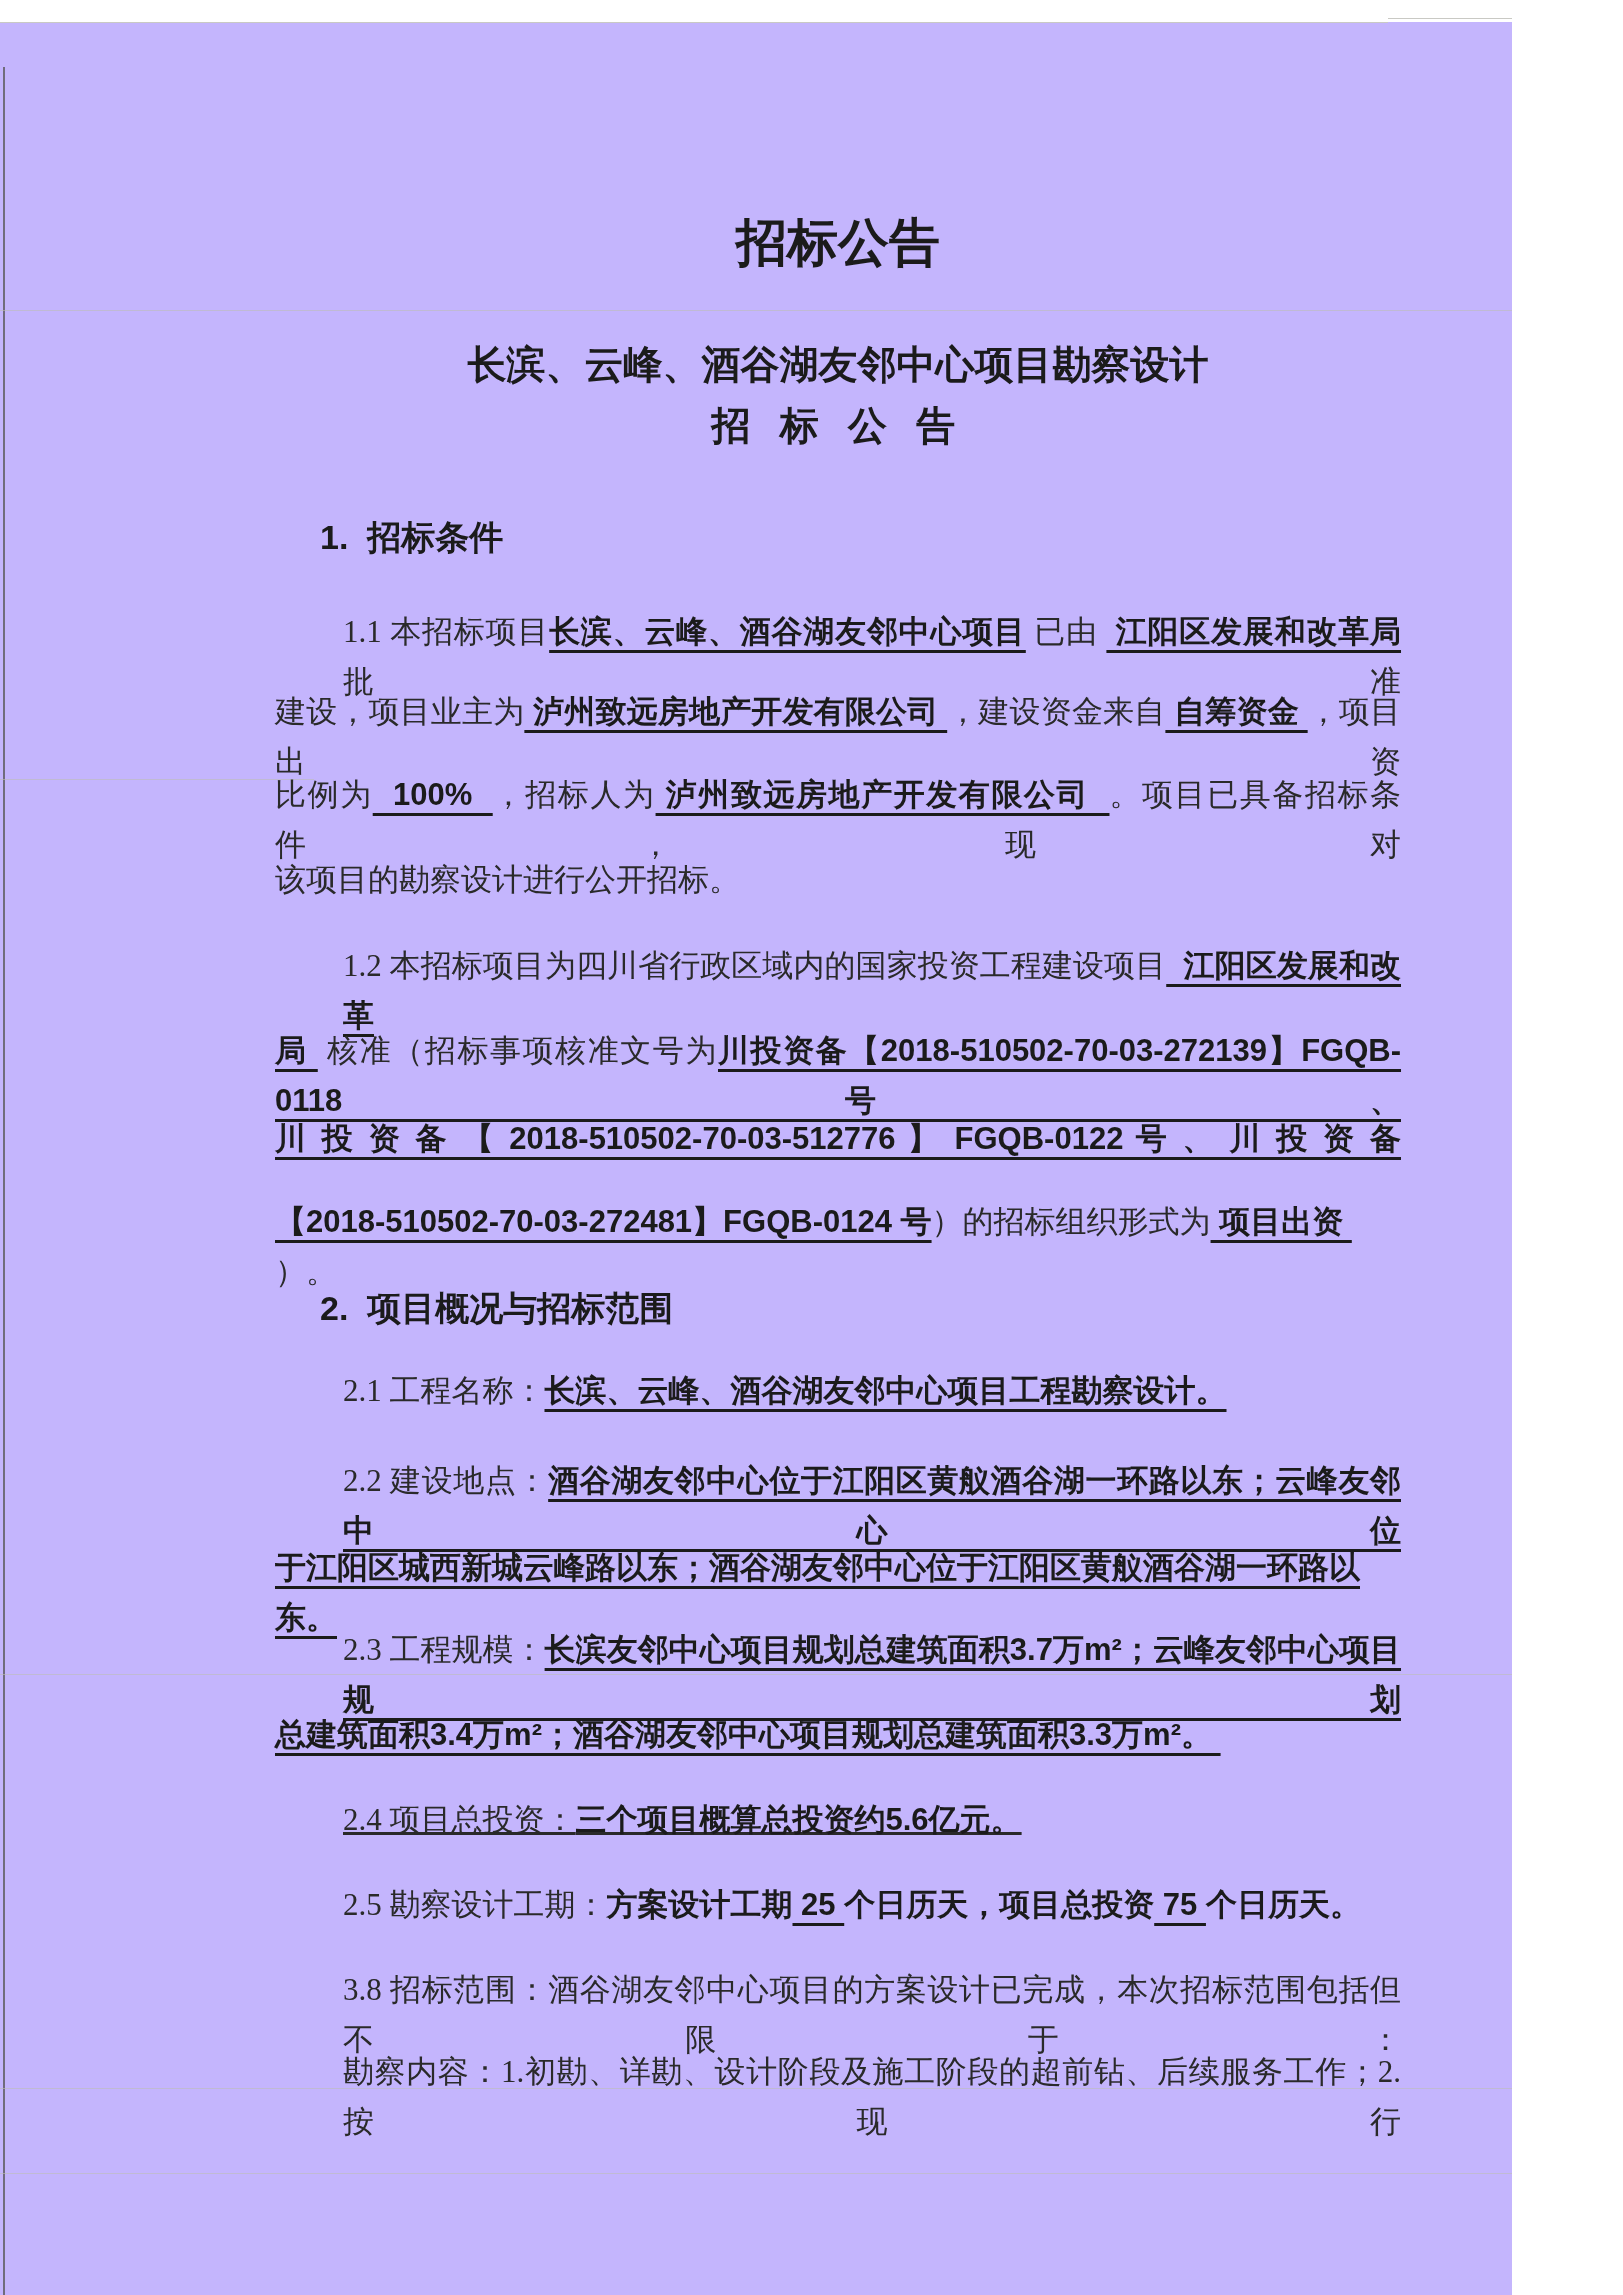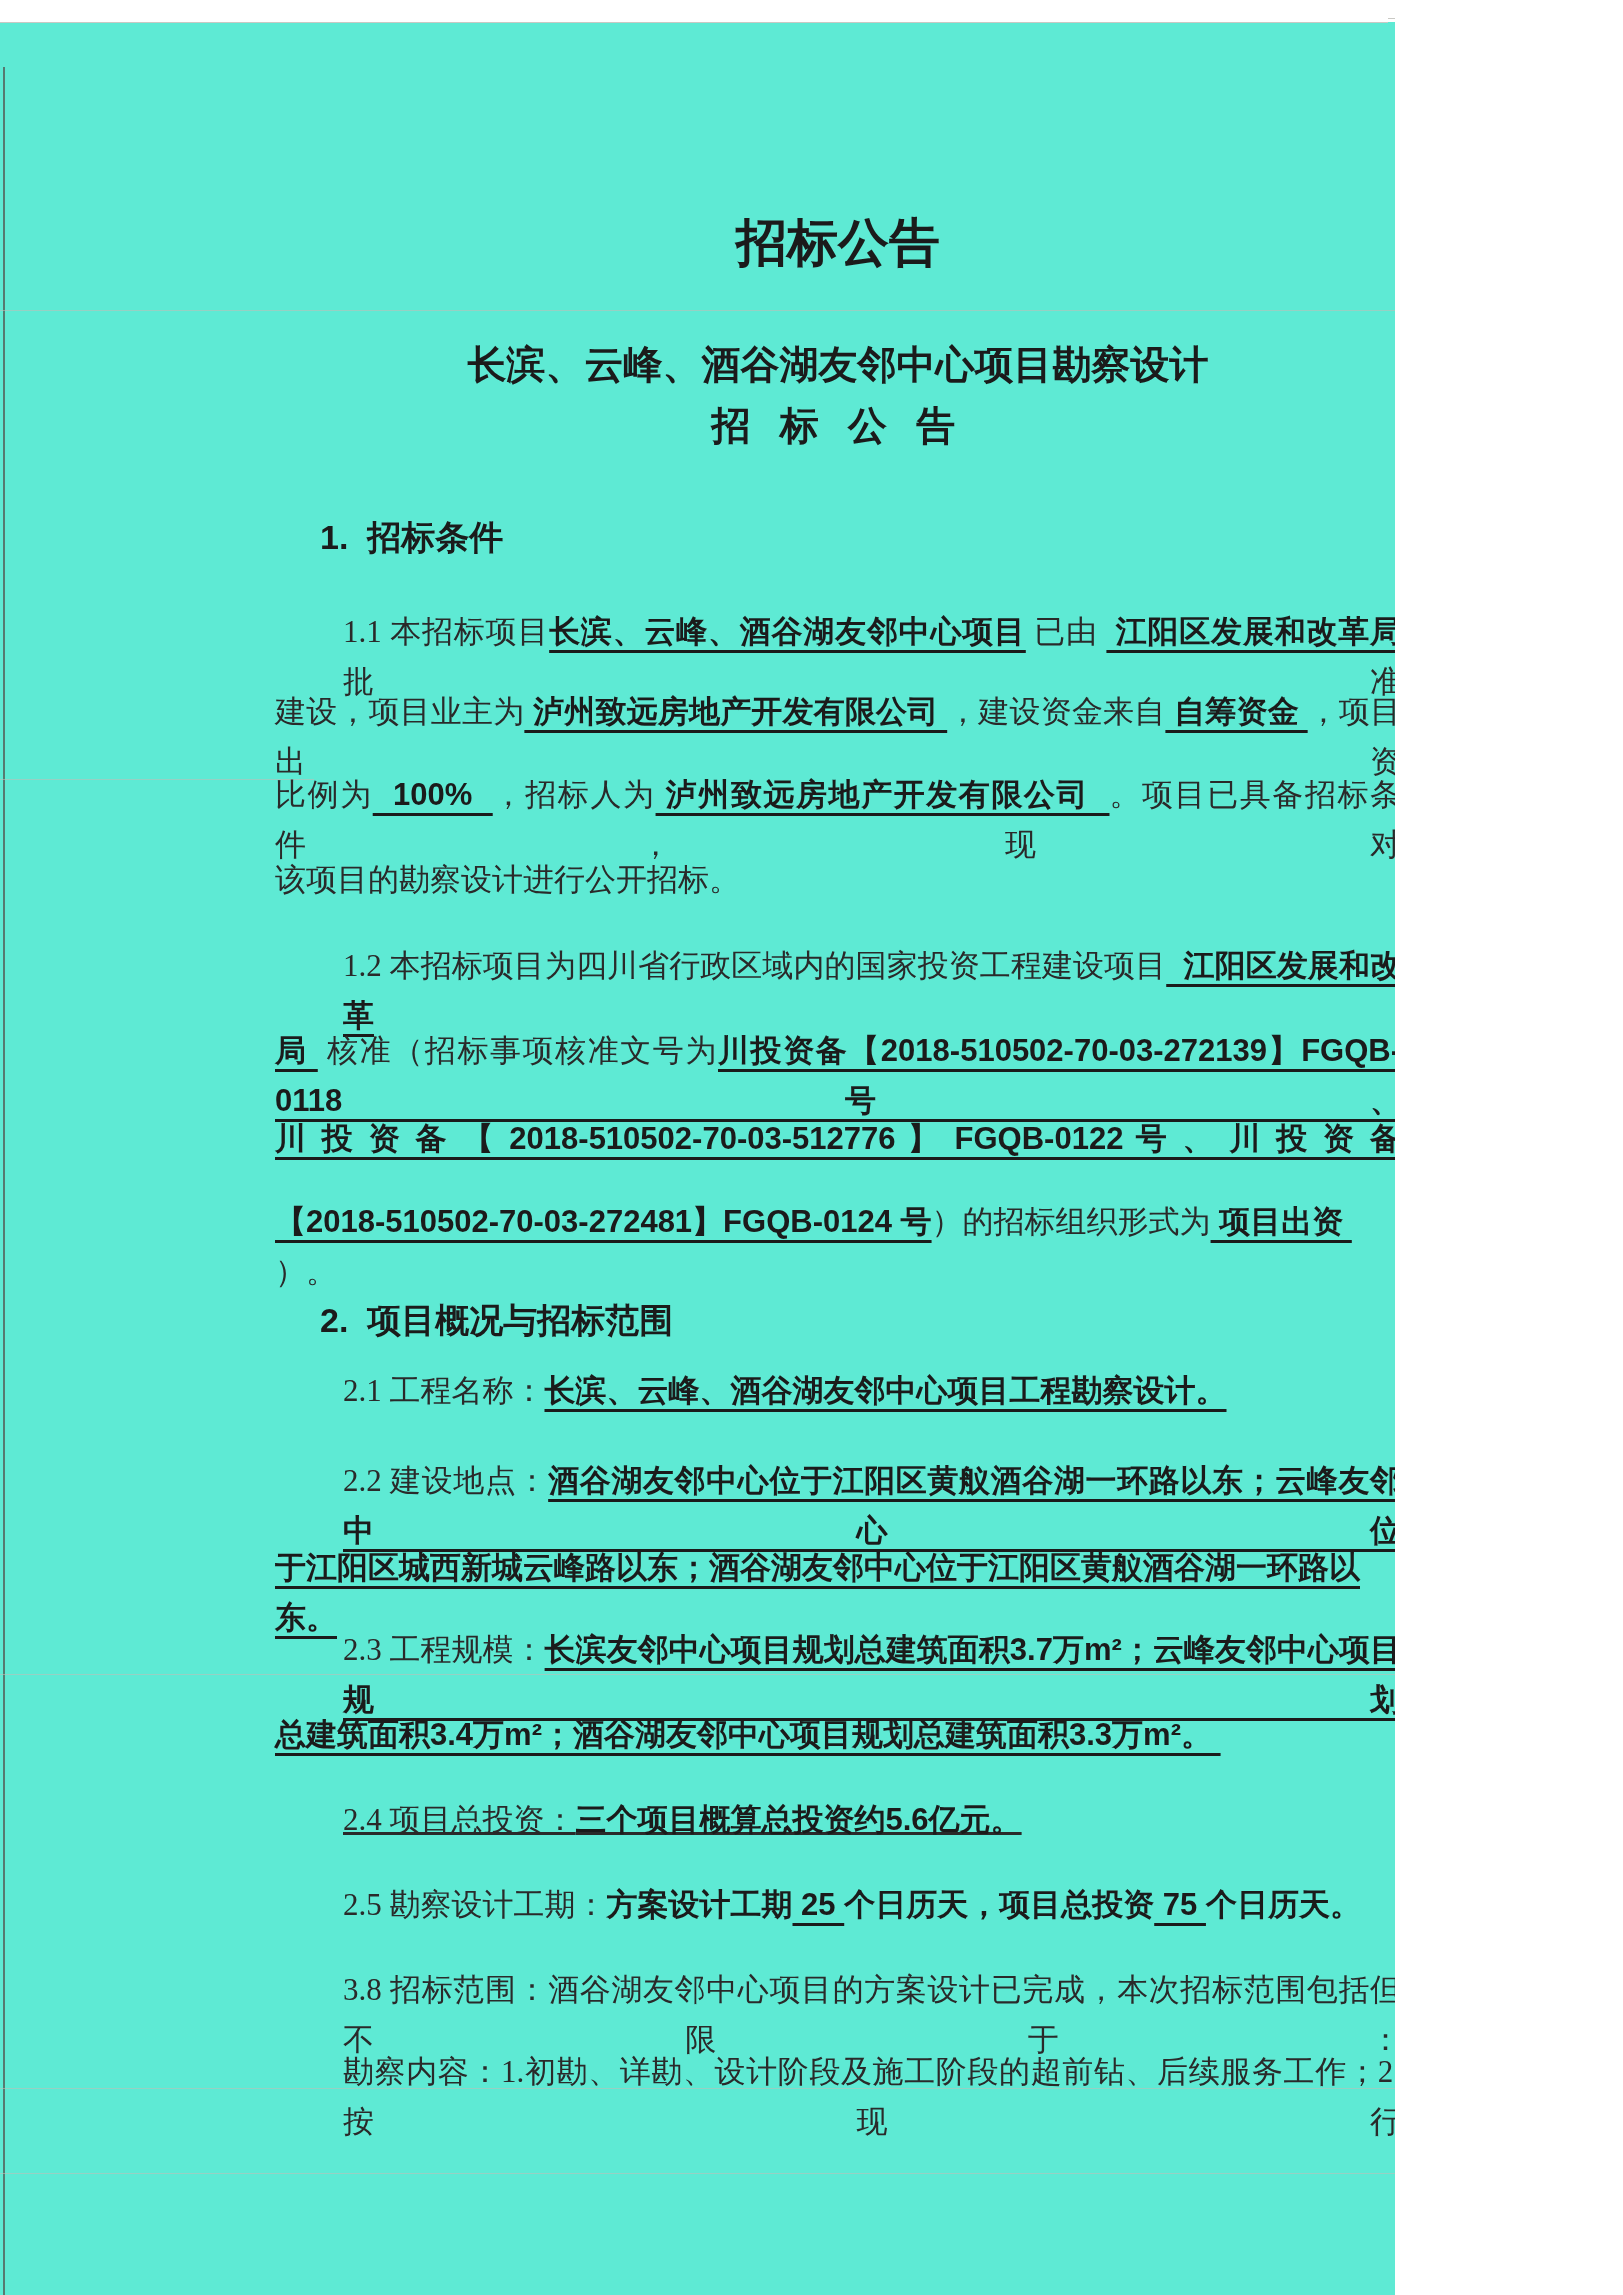--- a/index.html
+++ b/index.html
@@ -1,19 +1,19 @@
 <!DOCTYPE html>
 <html lang="zh" style="font-size:10.5px"><head>
 <meta charset="utf-8">
 <style>
   html,body{margin:0;padding:0;background:#ffffff;}
   .page{
     position:relative;
-    width:1395px;height:2295px;
-    background:#5eead4;
+    width:1512px;height:2295px;
+    background:#c4b5fd;
     overflow:hidden;
     color:#2a2a2a;
   }
   
   .top-margin{position:absolute;left:0;top:0;width:1623px;height:22px;background:#ffffff;}
   .edge{position:absolute;background:#c9c9c4;height:1.3px;}
   .streak{position:absolute;height:1.3px;background:rgba(190,190,183,0.6);}
   .vedge{position:absolute;width:2px;background:rgba(84,84,80,0.75);}
   
   .ln{
@@ -56,21 +56,21 @@
       <div class="ln k-subtitle" style="top: 397px; letter-spacing: 9.2px;"><span class="sg-b ">招 标 公 告</span></div>
       <div class="ln k-heading" style="top: 511px; padding-left: 45px;"><span class="sg-b ">1.  招标条件</span></div>
       <div class="ln k-body full" style="top: 607px; padding-left: 68px;"><span class="">1.1 本招标项目</span><span class="sg-b sg-u">长滨、云峰、酒谷湖友邻中心项目</span><span class=""> 已由 </span><span class="sg-b sg-u"> 江阳区发展和改革局</span><span class="">批准</span></div>
       <div class="ln k-body full" style="top: 687px;"><span class="">建设，项目业主为</span><span class="sg-b sg-u"> 泸州致远房地产开发有限公司 </span><span class="">，建设资金来自</span><span class="sg-b sg-u"> 自筹资金 </span><span class="">，项目出资</span></div>
       <div class="ln k-body full" style="top: 770px;"><span class="">比例为</span><span class="sg-b sg-u">  100%  </span><span class="">，招标人为</span><span class="sg-b sg-u"> 泸州致远房地产开发有限公司  </span><span class="">。项目已具备招标条件，现对</span></div>
       <div class="ln k-body" style="top: 855px;"><span class="">该项目的勘察设计进行公开招标。</span></div>
       <div class="ln k-body full" style="top: 941px; padding-left: 68px;"><span class="">1.2 本招标项目为四川省行政区域内的国家投资工程建设项目</span><span class="sg-b sg-u">  江阳区发展和改革</span></div>
       <div class="ln k-body full" style="top: 1026px;"><span class="sg-b sg-u">局 </span><span class=""> 核准（招标事项核准文号为</span><span class="sg-b sg-u">川投资备【2018-510502-70-03-272139】FGQB-0118 号、</span></div>
       <div class="ln k-body full" style="top: 1114px;"><span class="sg-b sg-u">川 投 资 备 【 2018-510502-70-03-512776 】 FGQB-0122 号 、 川 投 资 备</span></div>
       <div class="ln k-body" style="top: 1197px;"><span class="sg-b sg-u">【2018-510502-70-03-272481】FGQB-0124 号</span><span class="">）的招标组织形式为</span><span class="sg-b sg-u"> 项目出资 </span><span class="">）。</span></div>
-      <div class="ln k-heading" style="top: 1282px; padding-left: 45px; margin-top: 12px;"><span class="sg-b ">2.  项目概况与招标范围</span></div>
+      <div class="ln k-heading" style="top: 1282px; padding-left: 45px;"><span class="sg-b ">2.  项目概况与招标范围</span></div>
       <div class="ln k-body" style="top: 1366px; padding-left: 68px;"><span class="">2.1 工程名称：</span><span class="sg-b sg-u">长滨、云峰、酒谷湖友邻中心项目工程勘察设计。</span></div>
       <div class="ln k-body full" style="top: 1456px; padding-left: 68px;"><span class="">2.2 建设地点：</span><span class="sg-b sg-u">酒谷湖友邻中心位于江阳区黄舣酒谷湖一环路以东；云峰友邻中心位</span></div>
       <div class="ln k-body" style="top: 1543px;"><span class="sg-b sg-u">于江阳区城西新城云峰路以东；酒谷湖友邻中心位于江阳区黄舣酒谷湖一环路以东。</span></div>
       <div class="ln k-body full" style="top: 1625px; padding-left: 68px;"><span class="">2.3 工程规模：</span><span class="sg-b sg-u">长滨友邻中心项目规划总建筑面积3.7万m²；云峰友邻中心项目规划</span></div>
       <div class="ln k-body" style="top: 1710px;"><span class="sg-b sg-u">总建筑面积3.4万m²；酒谷湖友邻中心项目规划总建筑面积3.3万m²。 </span></div>
       <div class="ln k-body" style="top: 1795px; padding-left: 68px; text-decoration: underline;"><span class="">2.4 项目总投资：</span><span class="sg-b ">三个项目概算总投资约5.6亿元。</span></div>
       <div class="ln k-body" style="top: 1880px; padding-left: 68px;"><span class="">2.5 勘察设计工期：</span><span class="sg-b ">方案设计工期</span><span class="sg-b sg-u"> 25 </span><span class="sg-b ">个日历天，项目总投资</span><span class="sg-b sg-u"> 75 </span><span class="sg-b ">个日历天。</span></div>
       <div class="ln k-body full" style="top: 1965px; padding-left: 68px;"><span class="">3.8 招标范围：酒谷湖友邻中心项目的方案设计已完成，本次招标范围包括但不限于：</span></div>
       <div class="ln k-body full" style="top: 2047px; padding-left: 68px;"><span class="">勘察内容：1.初勘、详勘、设计阶段及施工阶段的超前钻、后续服务工作；2.按现行</span></div>
     </div>

